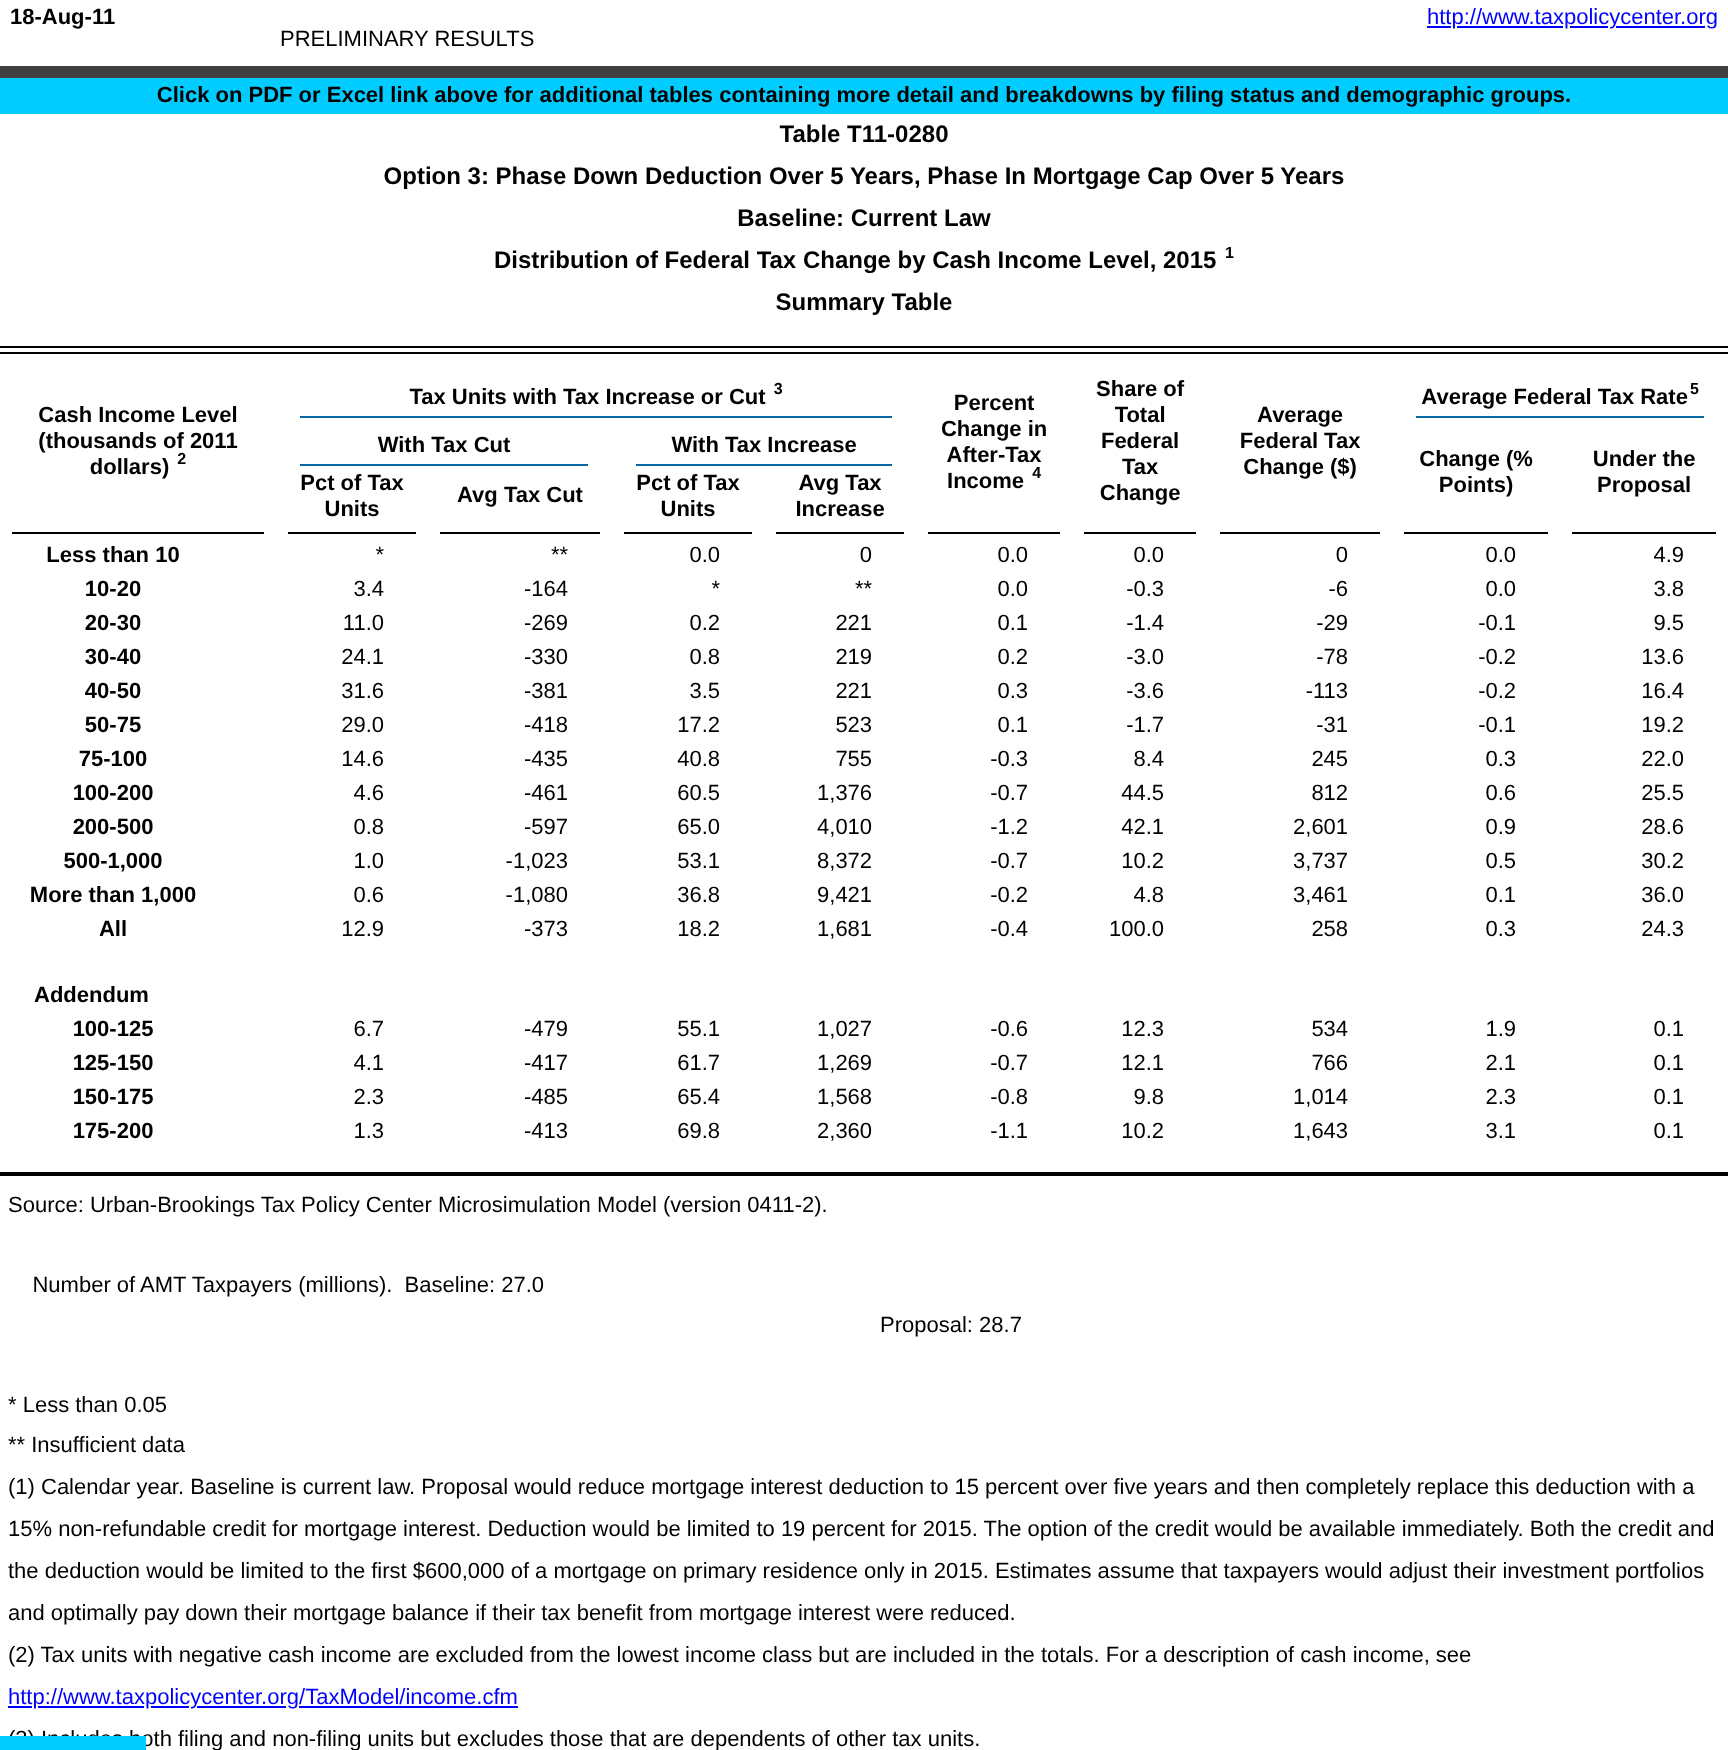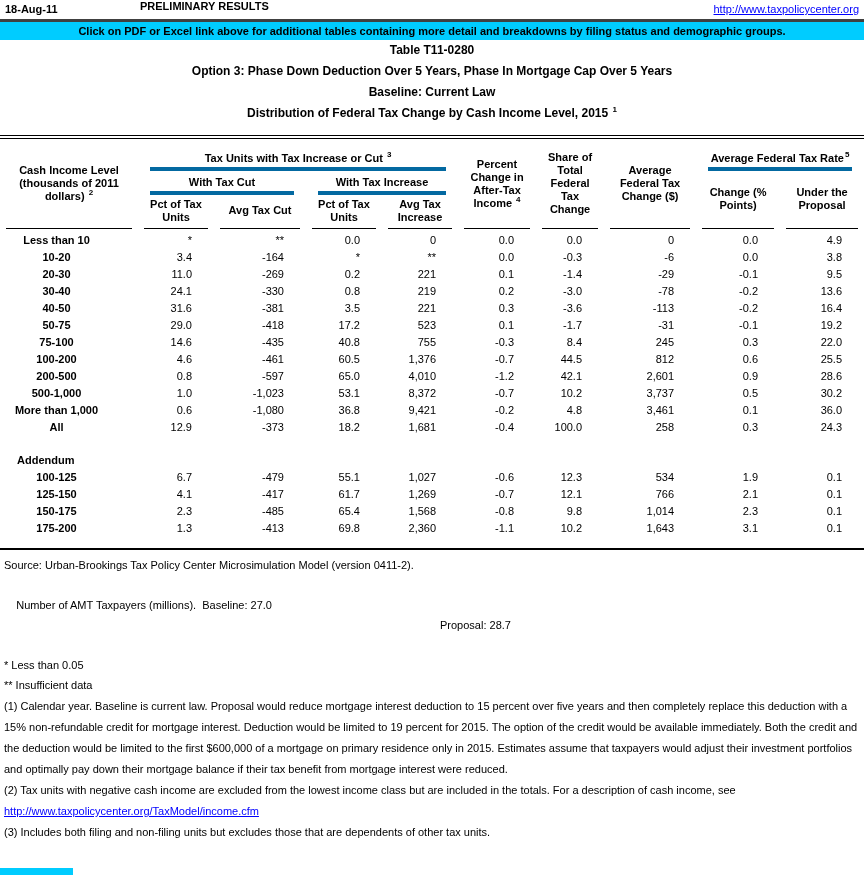--- a/index.html
+++ b/index.html
@@ -2,40 +2,40 @@
 <html><head>
 <meta charset="utf-8">
 <style>
   html,body{margin:0;padding:0;}
   body{
     width:864px;height:875px;position:relative;overflow:hidden;
     background:#fff;color:#000;
     font-family:"Liberation Sans",sans-serif;font-size:11px;
   }
   
-  .topbar{position:relative;height:19px;}
+  .topbar{position:relative;height:33px;}
   .topbar .date{position:absolute;left:5px;top:3px;font-weight:bold;}
-  .topbar .prelim{position:absolute;left:140px;top:0;font-weight:bold;}
+  .topbar .prelim{position:absolute;left:140px;top:14px;font-weight:normal;}
   .topbar .site{position:absolute;right:5px;top:3px;color:#0000FF;text-decoration:underline;cursor:pointer;}
-  .banner{height:18px;border-top:3px solid #404040;text-align:center;font-weight:bold;line-height:18px;}
+  .banner{height:18px;border-top:6px solid #404040;text-align:center;font-weight:bold;line-height:18px;}
   
   .titles{text-align:center;font-weight:bold;font-size:12px;line-height:21px;}
   sup{font-size:8px;vertical-align:super;line-height:0;margin-left:1px;}
   
   .rule-double{margin-top:11px;height:2px;border-top:1px solid #000;border-bottom:1px solid #000;}
   table{width:864px;border-collapse:collapse;table-layout:fixed;margin-top:2px;}
   th,td{font-size:11px;vertical-align:middle;}
   thead th{font-weight:bold;text-align:center;position:relative;padding:1px 4px;line-height:13px;}
   thead tr.h1{height:30px;}
   thead tr.h2{height:24px;}
   thead tr.h3{height:36px;}
   thead th.ub{padding-bottom:6px;}
   thead th.ub::after{content:"";position:absolute;left:6px;right:6px;bottom:2px;border-bottom:1px solid #000;}
   thead th.grp{vertical-align:bottom;padding:0;}
-  thead th.grp .gline{display:block;margin:0 12px;padding:1px 0 2px;border-bottom:4px solid #0369a1;}
+  thead th.grp .gline{display:block;margin:0 12px;padding:1px 0 2px;border-bottom:1px solid #0369a1;}
   tbody tr{height:17px;}
   tbody td{text-align:right;padding:0 22px 0 0;font-weight:normal;}
   tbody th.rl{text-align:center;padding:0 25px 0 0;font-weight:bold;}
   tbody tr.spacer{height:16px;}
   tbody tr.spacer2{height:12px;}
   tbody th.addendum{text-align:left;padding-left:17px;font-weight:bold;}
   .rule-bottom{height:0;border-top:2px solid #000;}
   
   .footer{margin-top:5px;}
   .f-line{padding:0 4px;line-height:20px;white-space:pre-wrap;position:relative;}
@@ -54,20 +54,21 @@
   <span class="prelim">PRELIMINARY RESULTS</span>
   <span class="site">http://www.taxpolicycenter.org</span>
 </div>
 <div class="banner" style="background: rgb(0, 204, 255);">Click on PDF or Excel link above for additional tables containing more detail and breakdowns by filing status and demographic groups.</div>
 
 <div class="titles">
   <div>Table T11-0280</div>
   <div>Option 3: Phase Down Deduction Over 5 Years, Phase In Mortgage Cap Over 5 Years</div>
   <div>Baseline: Current Law</div>
   <div><span>Distribution of Federal Tax Change by Cash Income Level, 2015</span> <sup>1</sup></div>
+  <div>Summary Table</div>
 </div>
 
 <div class="rule-double"></div>
 <table>
   <colgroup>
     <col style="width:138px">
       <col style="width:76px">
       <col style="width:92px">
       <col style="width:76px">
       <col style="width:76px">

